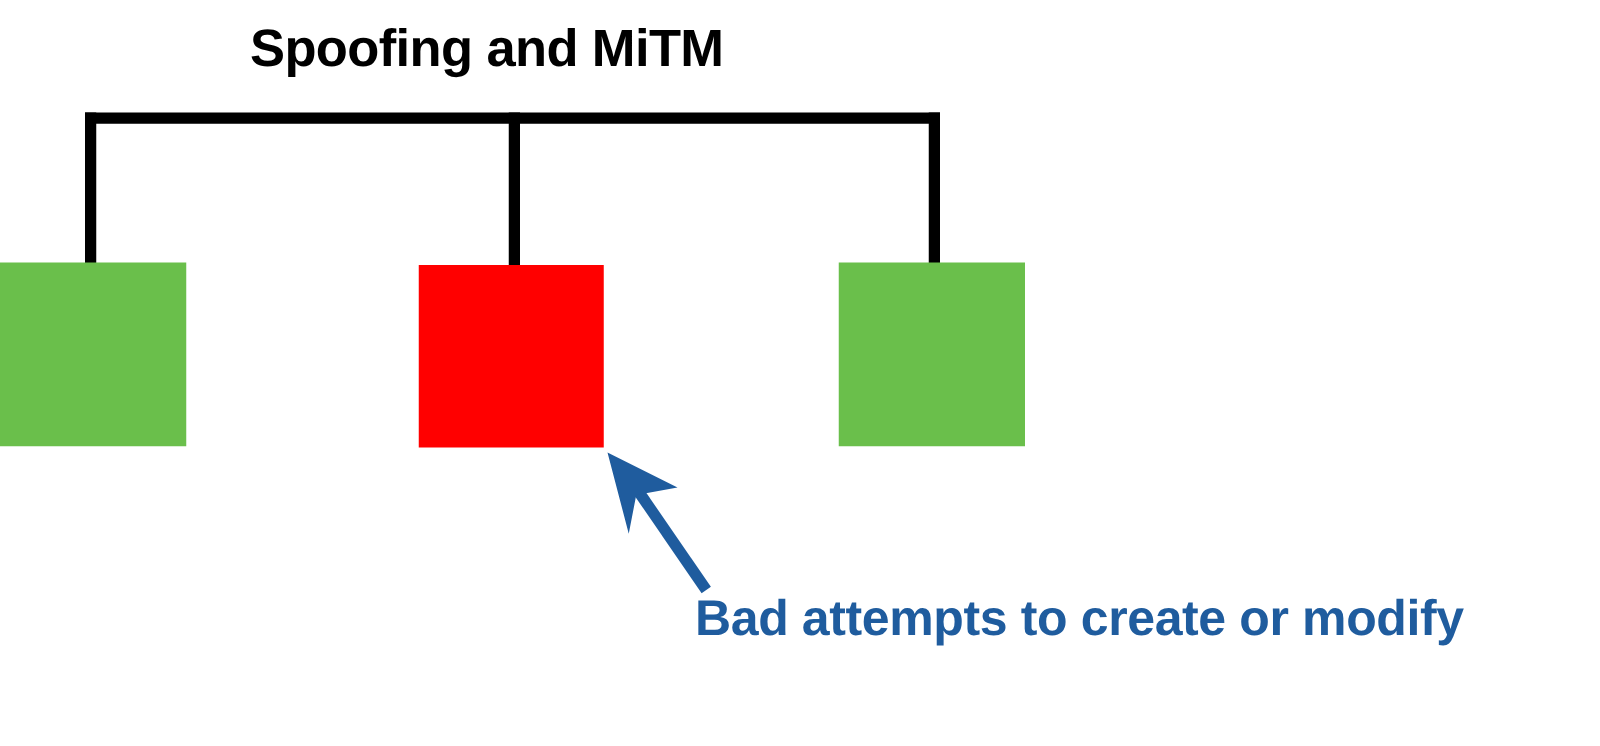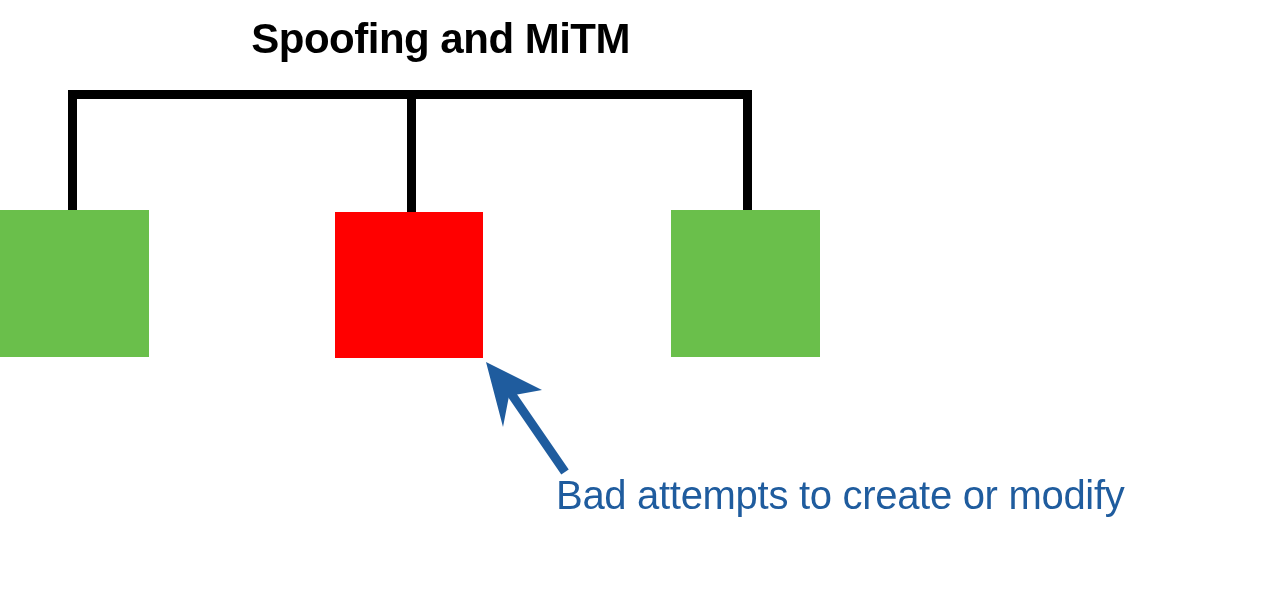--- a/index.html
+++ b/index.html
@@ -19,21 +19,21 @@
     background: #ffffff;
     overflow: hidden;
   }
 
   
   .title {
     position: absolute;
     left: 200px;
     top: 16px;
     width: 430px;
-    text-align: right;
+    text-align: left;
     font-size: 42px;
     font-weight: bold;
     color: #000000;
     letter-spacing: -0.5px;
     line-height: 1.1;
     white-space: nowrap;
   }
 
   
   .tree-line {
@@ -100,21 +100,21 @@
     pointer-events: none;
   }
 
   
   .callout {
     position: absolute;
     left: 556px;
     top: 468px;
     width: 710px;
     font-size: 40px;
-    font-weight: normal;
+    font-weight: bold;
     line-height: 1.38;
     letter-spacing: -0.3px;
     white-space: nowrap;
   }
   .callout-line {
     display: block;
   }
 </style>
 </head>
 <body>

